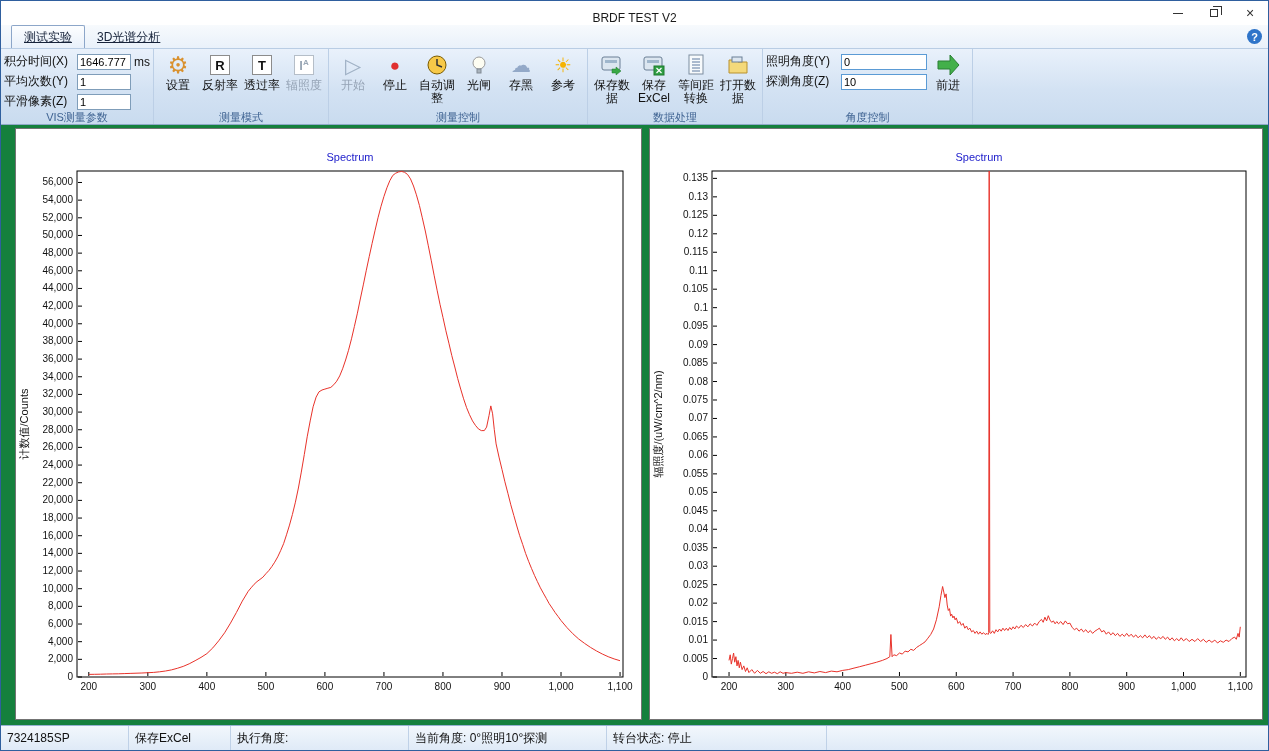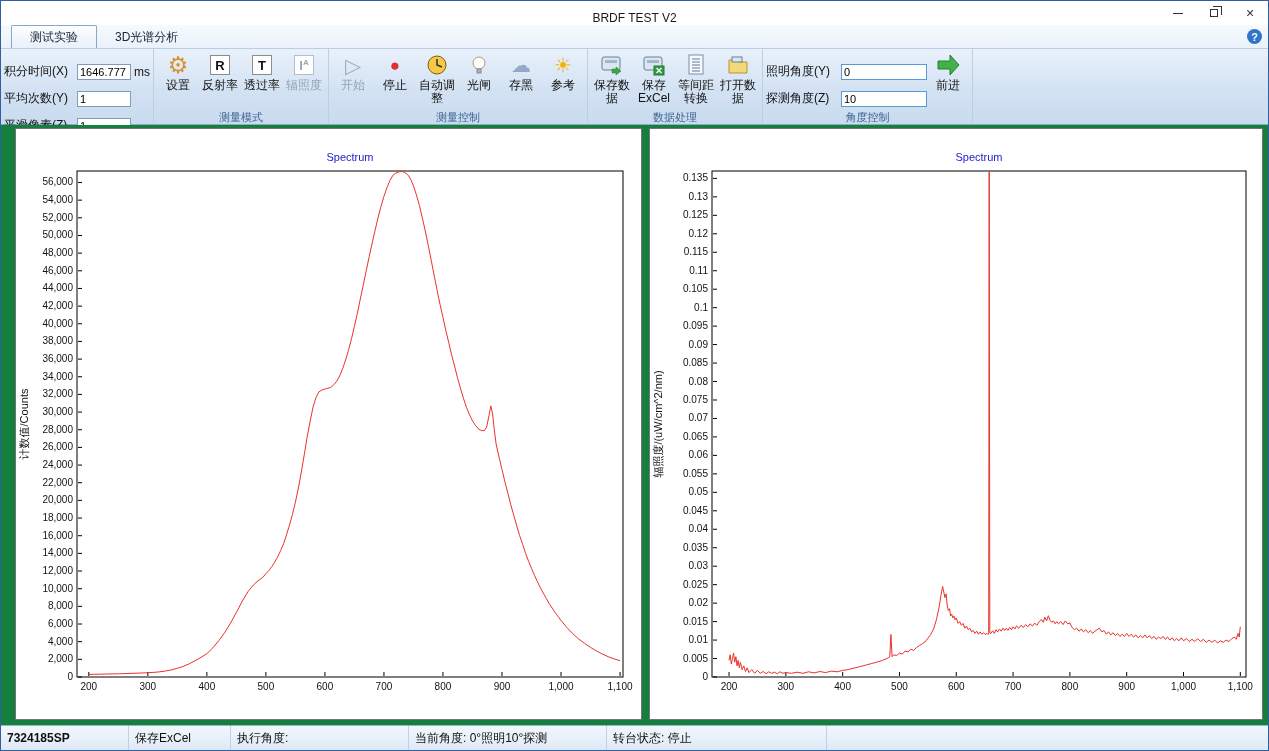--- a/index.html
+++ b/index.html
@@ -17,36 +17,36 @@
   .win-btn { width:36px; height:24px; display:flex; align-items:center;
     justify-content:center; color:#333; font-size:14px; cursor:default; }
   .min-glyph { width:10px; height:1px; border-bottom:1px solid #333; display:block; }
   .max-glyph { width:8px; height:8px; border:1px solid #333; background:#fff; position:relative; display:block; }
   .max-glyph::before { content:""; position:absolute; left:2px; top:-4px; width:8px; height:8px;
     border:1px solid #333; border-left:none; border-bottom:none; }
 
   
   .tabrow { height:23px; flex:0 0 auto; background:linear-gradient(#f7fafd,#e9f1fa);
     display:flex; align-items:flex-end; padding-left:10px; }
-  .tab { padding:3px 18px 2px; font-size:12px; color:#17233a; cursor:default; }
+  .tab { padding:3px 12px 2px; font-size:12px; color:#17233a; cursor:default;text-decoration:underline; }
   .tab.active { background:linear-gradient(#fdfeff,#e8f0fa); border:1px solid #8ca6c9;
     border-bottom:none; border-radius:2px 2px 0 0; }
   .help-btn { margin-left:auto; margin-right:6px; align-self:center; width:15px; height:15px;
     border-radius:50%; background:#2e74c9; color:#fff; font-size:11px; font-weight:bold;
     display:flex; align-items:center; justify-content:center; cursor:default; }
 
   
   .ribbon { height:77px; flex:0 0 auto; display:flex;
     background:linear-gradient(#e9f1fb,#d3e2f3 55%,#c9dbef);
     border-top:1px solid #b9cde4; border-bottom:1px solid #8fa8c8; }
   .rgroup { display:flex; flex-direction:column; border-right:1px solid #bccfe6; padding:1px 3px 0; }
   .rgroup-content { flex:1; display:flex; align-items:flex-start; }
   .rgroup-label { height:14px; line-height:14px; text-align:center; font-size:11px; color:#3f6392; }
 
-  .fields { display:flex; flex-direction:column; gap:10px; padding-top:13px; }
+  .fields { display:flex; flex-direction:column; gap:3px; padding-top:3px; }
   .field { display:flex; align-items:center; gap:3px; font-size:12px; color:#111; }
   .field .flabel { width:70px; white-space:nowrap; }
   .field input { height:16px; font-size:11px; border:1px solid #7f9db9; padding:0 2px;
     width:54px; font-family:inherit; background:#fff; }
   .angle .flabel { width:72px; }
   .angle input { width:86px; border:1px solid #5b9bd5; }
 
   .rbtn { width:42px; min-height:56px; display:flex; flex-direction:column; align-items:center;
     padding:2px 1px 0; gap:1px; cursor:default; }
   .rbtn .ricon { height:26px; display:flex; align-items:center; justify-content:center; }
@@ -67,21 +67,21 @@
   .main { flex:1 1 auto; display:flex; gap:7px; padding:3px 7px 5px 14px; background:#15803d; }
   .chart-panel { background:#fff; border:1px solid #737373; height:592px; }
   .chart-panel.left { width:627px; }
   .chart-panel.right { width:614px; }
   svg text { font-family:"Liberation Sans","DejaVu Sans",sans-serif; }
 
   
   .statusbar { height:25px; flex:0 0 auto; display:flex; align-items:stretch;
     border-top:1px solid #96b1d2; background:linear-gradient(#f2f7fc,#dfeaf7); font-size:12px; color:#111; }
   .sitem { display:flex; align-items:center; padding:0 6px; border-right:1px solid #bfd1e7; white-space:nowrap; }
-  .s0 { width:128px; font-weight:bold; }
+  .s0 { width:128px; font-weight:normal; }
   .s1 { width:102px; }
   .s2 { width:172px; }
   .s3 { width:178px; }
   .s4 { width:198px; }
   .s5 { width:220px; }
   .sfill { flex:1; border-right:none; }
 </style>
 </head>
 <body>
 

